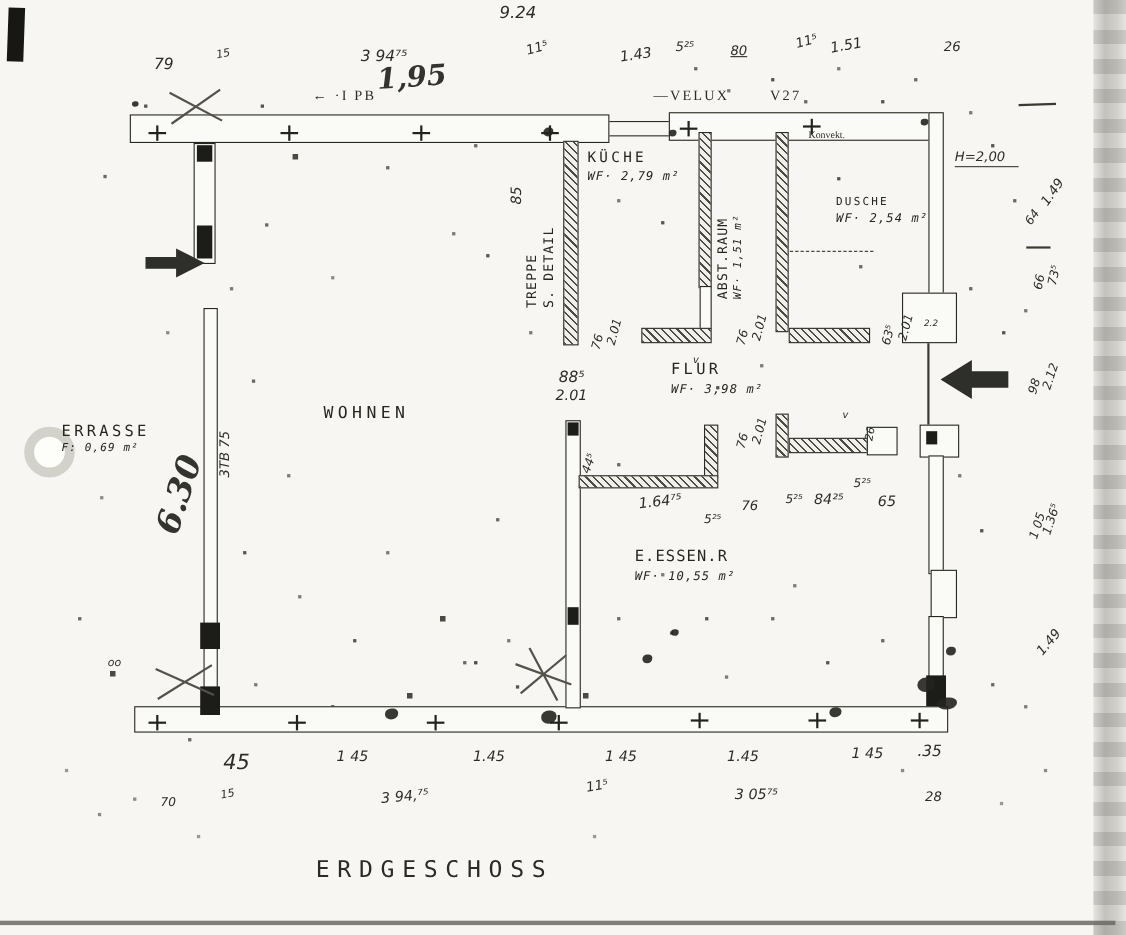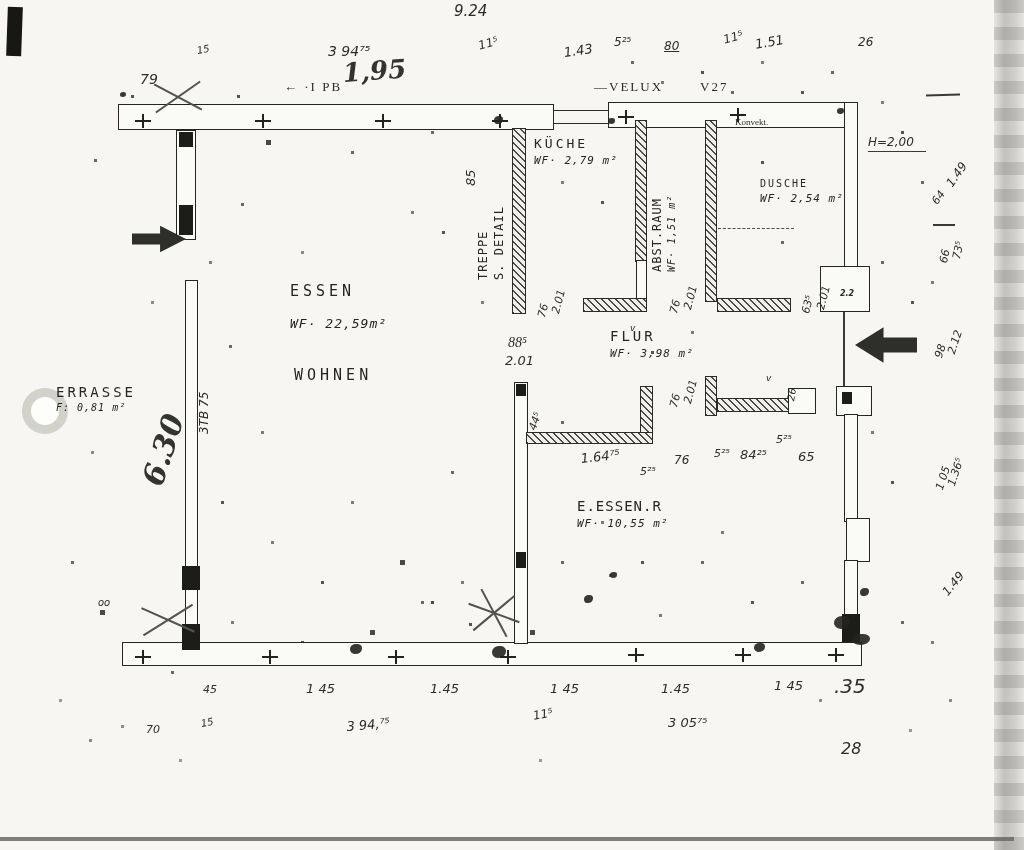--- a/index.html
+++ b/index.html
@@ -142,24 +142,20 @@
   <div class="blob" style="left:610px;top:572px;width:7px;height:6px"></div>
   <div class="blob" style="left:754px;top:643px;width:11px;height:9px"></div>
   <div class="blob" style="left:834px;top:616px;width:16px;height:13px"></div>
   <div class="blob" style="left:852px;top:634px;width:18px;height:11px"></div>
   <div class="blob" style="left:860px;top:588px;width:9px;height:8px"></div>
   <div class="blob" style="left:494px;top:116px;width:9px;height:8px"></div>
   <div class="blob" style="left:608px;top:118px;width:7px;height:6px"></div>
   <div class="blob" style="left:120px;top:92px;width:6px;height:5px"></div>
   <div class="blob" style="left:837px;top:108px;width:7px;height:6px"></div>
 
-  <div class="room-label" style="left:290px;top:282px">
-    <div class="rname" style="font-size:15px">ESSEN</div>
-    <div class="rarea" style="font-size:13px;margin-top:16px">WF· 22,59m²</div>
-  </div>
   <div class="room-label" style="left:294px;top:366px">
     <div class="rname" style="font-size:15px">WOHNEN</div>
   </div>
   <div class="room-label" style="left:534px;top:136px">
     <div class="rname" style="font-size:13px;letter-spacing:3px">KÜCHE</div>
     <div class="rarea" style="font-size:11px;margin-top:3px">WF· 2,79 m²</div>
   </div>
   <div class="room-label rot90" style="left:650px;top:272px">
     <div class="rname" style="font-size:12px;letter-spacing:1px">ABST.RAUM</div>
     <div class="rarea" style="font-size:10px;margin-top:2px">WF· 1,51 m²</div>
@@ -171,31 +167,32 @@
   <div class="room-label" style="left:610px;top:328px">
     <div class="rname" style="font-size:14px;letter-spacing:3px">FLUR</div>
     <div class="rarea" style="font-size:11px;margin-top:3px">WF· 3,98 m²</div>
   </div>
   <div class="room-label" style="left:577px;top:498px">
     <div class="rname" style="font-size:14px;letter-spacing:1px">E.ESSEN.R</div>
     <div class="rarea" style="font-size:11px;margin-top:3px">WF· 10,55 m²</div>
   </div>
   <div class="room-label" style="left:56px;top:384px">
     <div class="rname" style="font-size:14px;letter-spacing:3px">ERRASSE</div>
-    <div class="rarea" style="font-size:10px;margin-top:2px">F: 0,81 m²</div>
+    <div class="rarea" style="font-size:10px;margin-top:2px">F: 0,69 m²</div>
   </div>
   <div class="room-label rot90" style="left:476px;top:280px">
     <div class="rname" style="font-size:12px;letter-spacing:1px">TREPPE</div>
     <div class="rname" style="font-size:12px;letter-spacing:1px;margin-top:2px">S. DETAIL</div>
   </div>
 
+  <div id="title">ERDGESCHOSS</div>
 
   <div id="annotations">
       <span class="ann hand" style="left: 454px; top: 4px; font-size: 15px;">9.24</span>
-      <span class="ann hand" style="left: 140px; top: 52px; font-size: 14px; margin-top: 20px;">79</span>
+      <span class="ann hand" style="left: 140px; top: 52px; font-size: 14px;">79</span>
       <span class="ann hand" style="left: 196px; top: 46px; font-size: 10px; transform: rotate(-10deg);">15</span>
       <span class="ann hand" style="left: 328px; top: 44px; font-size: 14px;">3 94⁷⁵</span>
       <span class="ann hand" style="left: 477px; top: 40px; font-size: 12px; transform: rotate(-15deg);">11⁵</span>
       <span class="ann hand" style="left: 563px; top: 46px; font-size: 13px; transform: rotate(-8deg);">1.43</span>
       <span class="ann hand" style="left: 614px; top: 36px; font-size: 12px;">5²⁵</span>
       <span class="ann hand" style="left: 664px; top: 40px; font-size: 12px; text-decoration: underline;">80</span>
       <span class="ann hand" style="left: 722px; top: 34px; font-size: 12px; transform: rotate(-15deg);">11⁵</span>
       <span class="ann hand" style="left: 754px; top: 38px; font-size: 13px; transform: rotate(-10deg);">1.51</span>
       <span class="ann hand" style="left: 858px; top: 36px; font-size: 12px;">26</span>
       <span class="ann plan" style="left: 284px; top: 80px; font-size: 13px;">← ·I PB</span>
@@ -209,56 +206,56 @@
       <span class="ann hand" style="left: 938px; top: 262px; font-size: 11px; transform: rotate(-78deg);">66</span>
       <span class="ann hand" style="left: 951px; top: 258px; font-size: 11px; transform: rotate(-78deg);">73⁵</span>
       <span class="ann hand" style="left: 933px; top: 356px; font-size: 11px; transform: rotate(-72deg);">98</span>
       <span class="ann hand" style="left: 946px; top: 352px; font-size: 11px; transform: rotate(-72deg);">2.12</span>
       <span class="ann hand" style="left: 934px; top: 488px; font-size: 11px; transform: rotate(-72deg);">1 05</span>
       <span class="ann hand" style="left: 946px; top: 484px; font-size: 11px; transform: rotate(-72deg);">1.36⁵</span>
       <span class="ann hand" style="left: 940px; top: 590px; font-size: 12px; transform: rotate(-50deg);">1.49</span>
       <span class="ann hand" style="left: 464px; top: 186px; font-size: 13px; transform: rotate(-90deg);">85</span>
       <span class="ann hand" style="left: 536px; top: 316px; font-size: 11px; transform: rotate(-75deg);">76</span>
       <span class="ann hand" style="left: 550px; top: 312px; font-size: 11px; transform: rotate(-75deg);">2.01</span>
-      <span class="ann hand" style="left: 508px; top: 336px; font-size: 14px; font-family: Liberation Serif, serif;">88⁵</span>
+      <span class="ann hand" style="left: 508px; top: 336px; font-size: 14px;">88⁵</span>
       <span class="ann hand" style="left: 505px; top: 354px; font-size: 13px;">2.01</span>
       <span class="ann hand" style="left: 668px; top: 312px; font-size: 11px; transform: rotate(-75deg);">76</span>
       <span class="ann hand" style="left: 682px; top: 308px; font-size: 11px; transform: rotate(-75deg);">2.01</span>
       <span class="ann hand" style="left: 800px; top: 312px; font-size: 11px; transform: rotate(-75deg);">63⁵</span>
       <span class="ann hand" style="left: 815px; top: 308px; font-size: 11px; transform: rotate(-75deg);">2.01</span>
       <span class="ann hand" style="left: 668px; top: 406px; font-size: 11px; transform: rotate(-75deg);">76</span>
       <span class="ann hand" style="left: 682px; top: 402px; font-size: 11px; transform: rotate(-75deg);">2.01</span>
       <span class="ann hand" style="left: 786px; top: 400px; font-size: 10px; transform: rotate(-80deg);">26</span>
       <span class="ann hand" style="left: 527px; top: 428px; font-size: 11px; transform: rotate(-70deg);">44⁵</span>
-      <span class="ann hand" style="left: 840px; top: 290px; font-size: 8px; font-weight: bold;">2.2</span>
+      <span class="ann hand" style="left: 840px; top: 290px; font-size: 8px;">2.2</span>
       <span class="ann hand" style="left: 630px; top: 324px; font-size: 9px;">v</span>
       <span class="ann hand" style="left: 766px; top: 374px; font-size: 9px;">v</span>
       <span class="ann hand" style="left: 580px; top: 452px; font-size: 13px; transform: rotate(-6deg);">1.64⁷⁵</span>
       <span class="ann hand" style="left: 640px; top: 466px; font-size: 11px;">5²⁵</span>
       <span class="ann hand" style="left: 674px; top: 454px; font-size: 12px;">76</span>
       <span class="ann hand" style="left: 714px; top: 448px; font-size: 11px;">5²⁵</span>
       <span class="ann hand" style="left: 740px; top: 448px; font-size: 13px;">84²⁵</span>
       <span class="ann hand" style="left: 776px; top: 434px; font-size: 11px;">5²⁵</span>
       <span class="ann hand" style="left: 798px; top: 450px; font-size: 13px;">65</span>
       <span class="ann script" style="left: 138px; top: 480px; font-size: 30px; transform: rotate(-72deg);">6.30</span>
       <span class="ann hand" style="left: 198px; top: 434px; font-size: 12px; transform: rotate(-90deg);">3TB 75</span>
       <span class="ann hand" style="left: 98px; top: 598px; font-size: 10px;">oo</span>
-      <span class="ann hand" style="left: 203px; top: 684px; font-size: 11px;">45</span>
+      <span class="ann hand" style="left: 203px; top: 684px; font-size: 19px;">45</span>
       <span class="ann hand" style="left: 306px; top: 682px; font-size: 13px;">1 45</span>
       <span class="ann hand" style="left: 430px; top: 682px; font-size: 13px;">1.45</span>
       <span class="ann hand" style="left: 550px; top: 682px; font-size: 13px;">1 45</span>
       <span class="ann hand" style="left: 661px; top: 682px; font-size: 13px;">1.45</span>
       <span class="ann hand" style="left: 774px; top: 679px; font-size: 13px;">1 45</span>
-      <span class="ann hand" style="left: 834px; top: 676px; font-size: 20px;">.35</span>
+      <span class="ann hand" style="left: 834px; top: 676px; font-size: 14px;">.35</span>
       <span class="ann hand" style="left: 146px; top: 724px; font-size: 11px;">70</span>
       <span class="ann hand" style="left: 200px; top: 719px; font-size: 10px; transform: rotate(-10deg);">15</span>
       <span class="ann hand" style="left: 346px; top: 720px; font-size: 13px; transform: rotate(-5deg);">3 94,⁷⁵</span>
       <span class="ann hand" style="left: 532px; top: 710px; font-size: 12px; transform: rotate(-10deg);">11⁵</span>
       <span class="ann hand" style="left: 668px; top: 716px; font-size: 13px;">3 05⁷⁵</span>
-      <span class="ann hand" style="left: 841px; top: 741px; font-size: 16px;">28</span>
+      <span class="ann hand" style="left: 841px; top: 718px; font-size: 12px;">28</span>
     </div>
   <div id="crosses">
       <div class="plus" style="left: 135px; top: 114px;"></div>
       <div class="plus" style="left: 255px; top: 114px;"></div>
       <div class="plus" style="left: 375px; top: 114px;"></div>
       <div class="plus" style="left: 492px; top: 114px;"></div>
       <div class="plus" style="left: 618px; top: 110px;"></div>
       <div class="plus" style="left: 730px; top: 108px;"></div>
       <div class="plus" style="left: 135px; top: 650px;"></div>
       <div class="plus" style="left: 262px; top: 650px;"></div>

